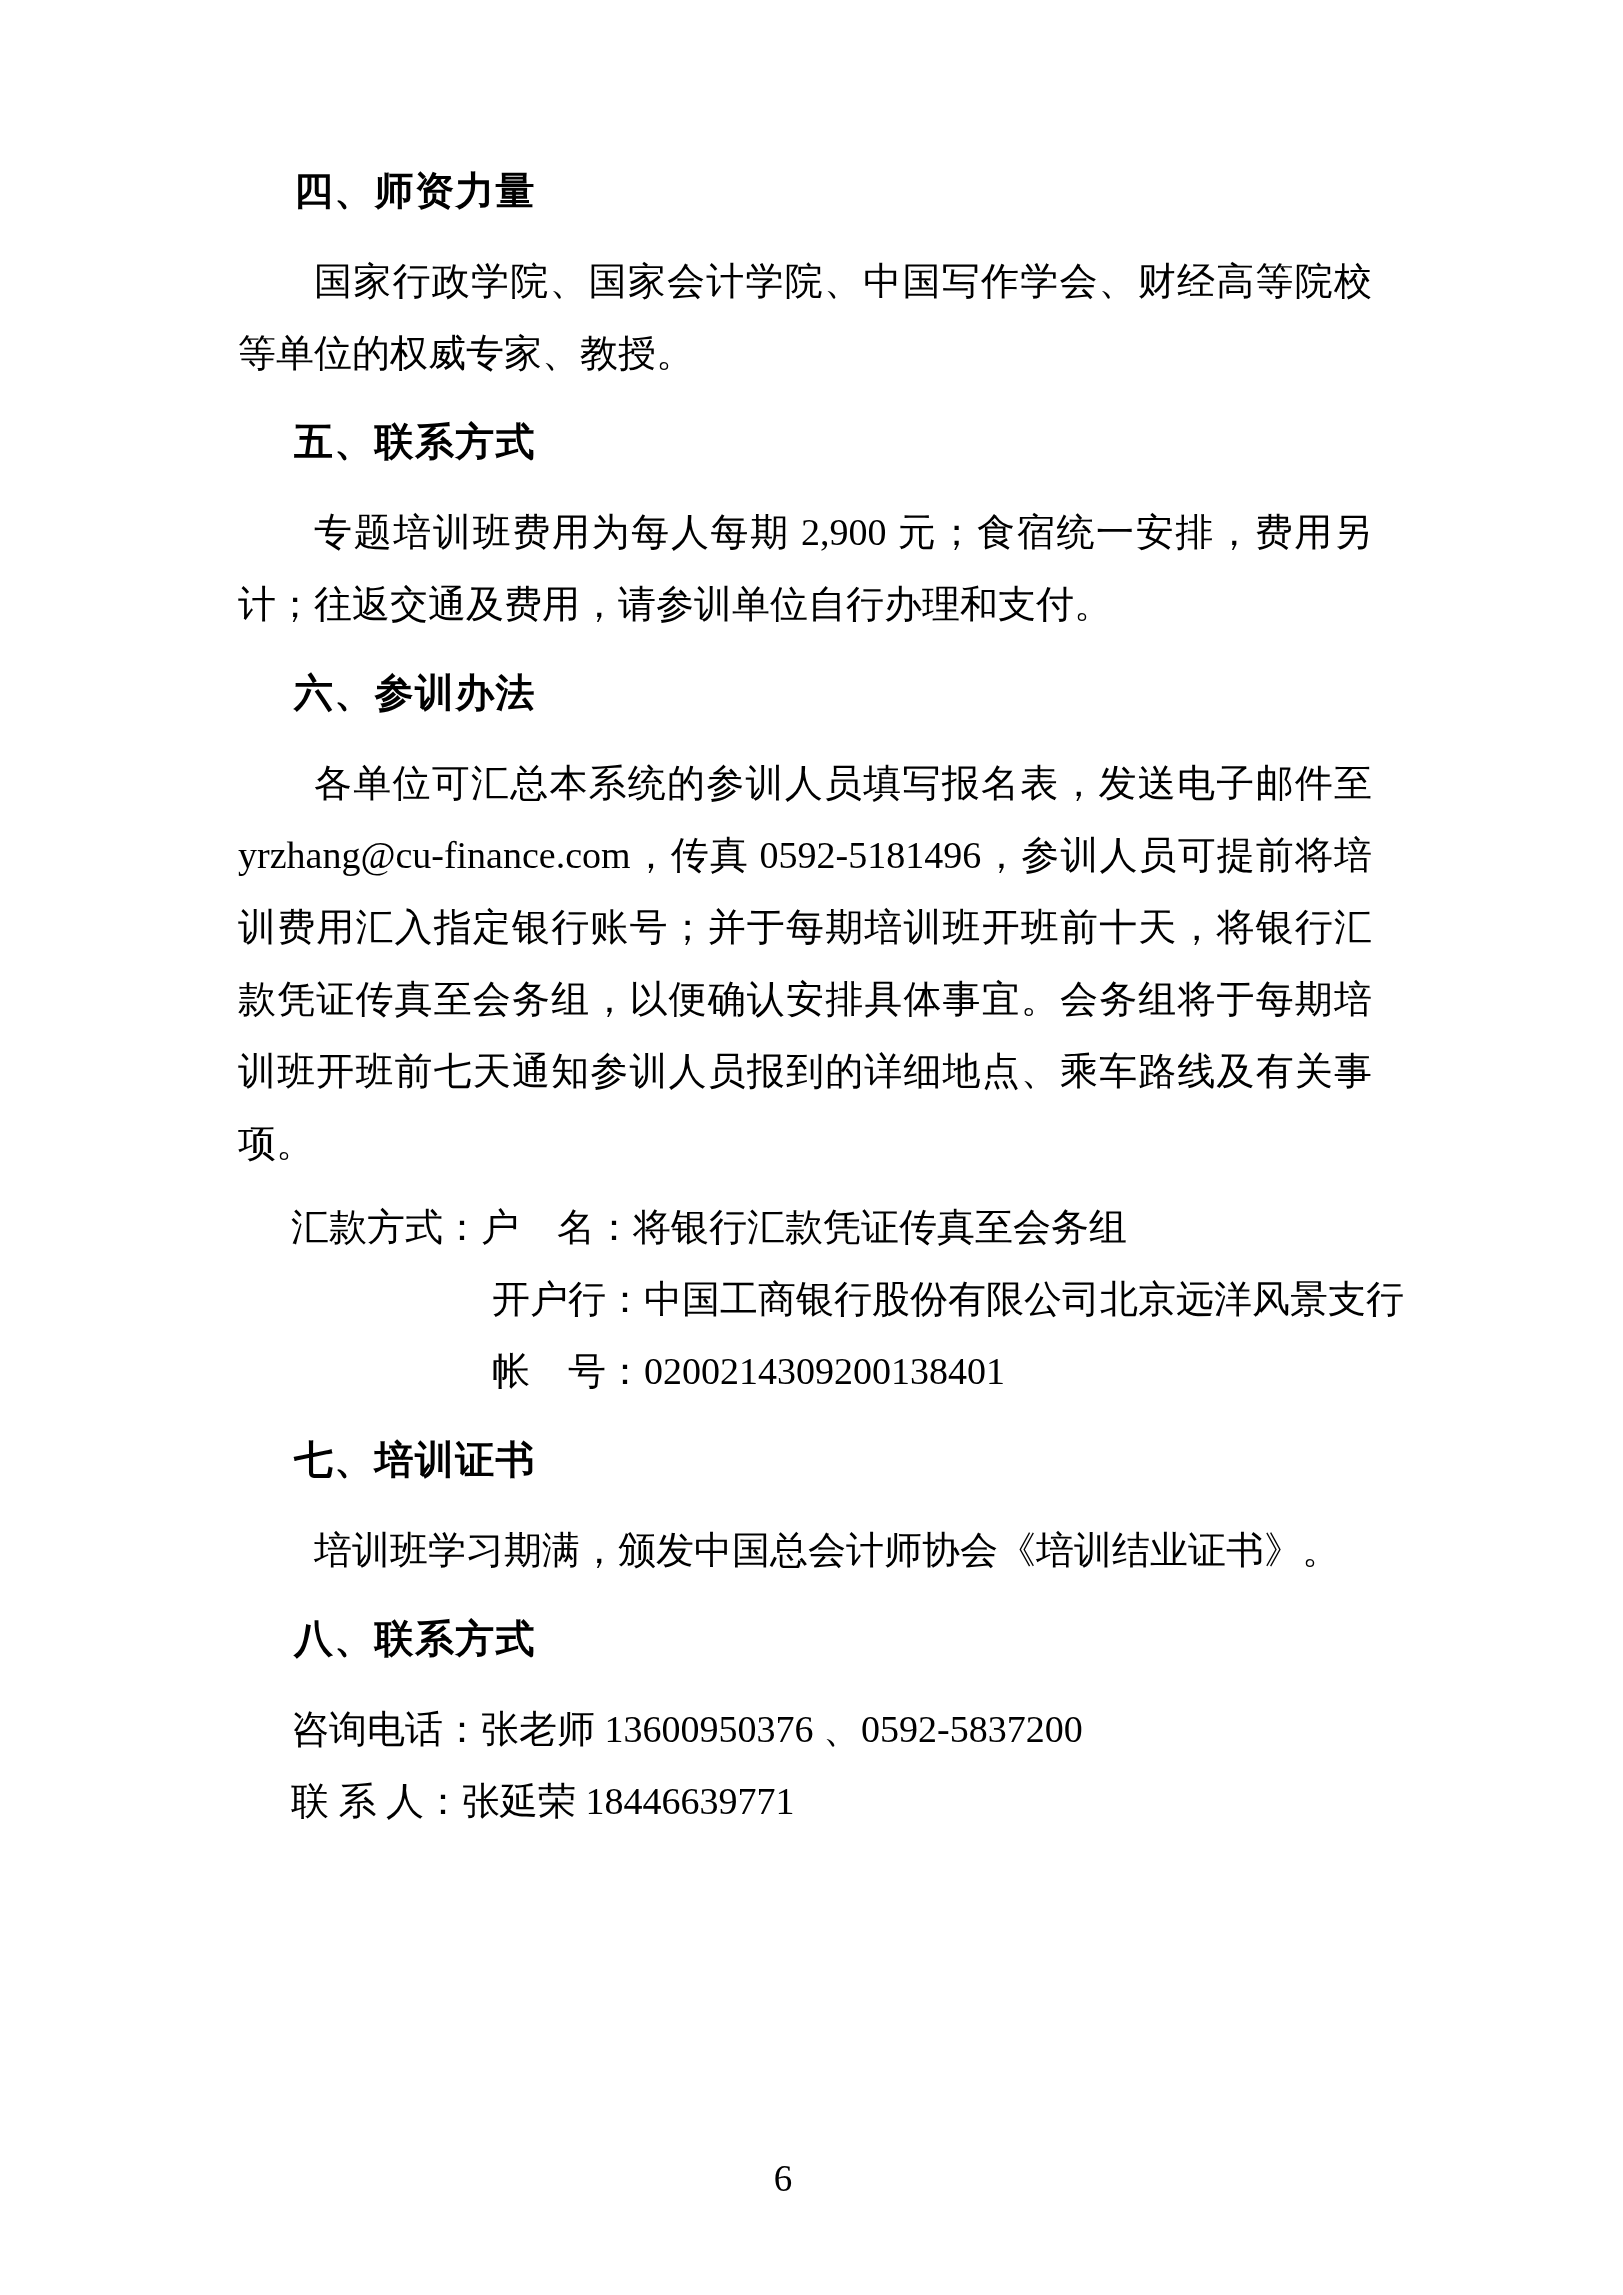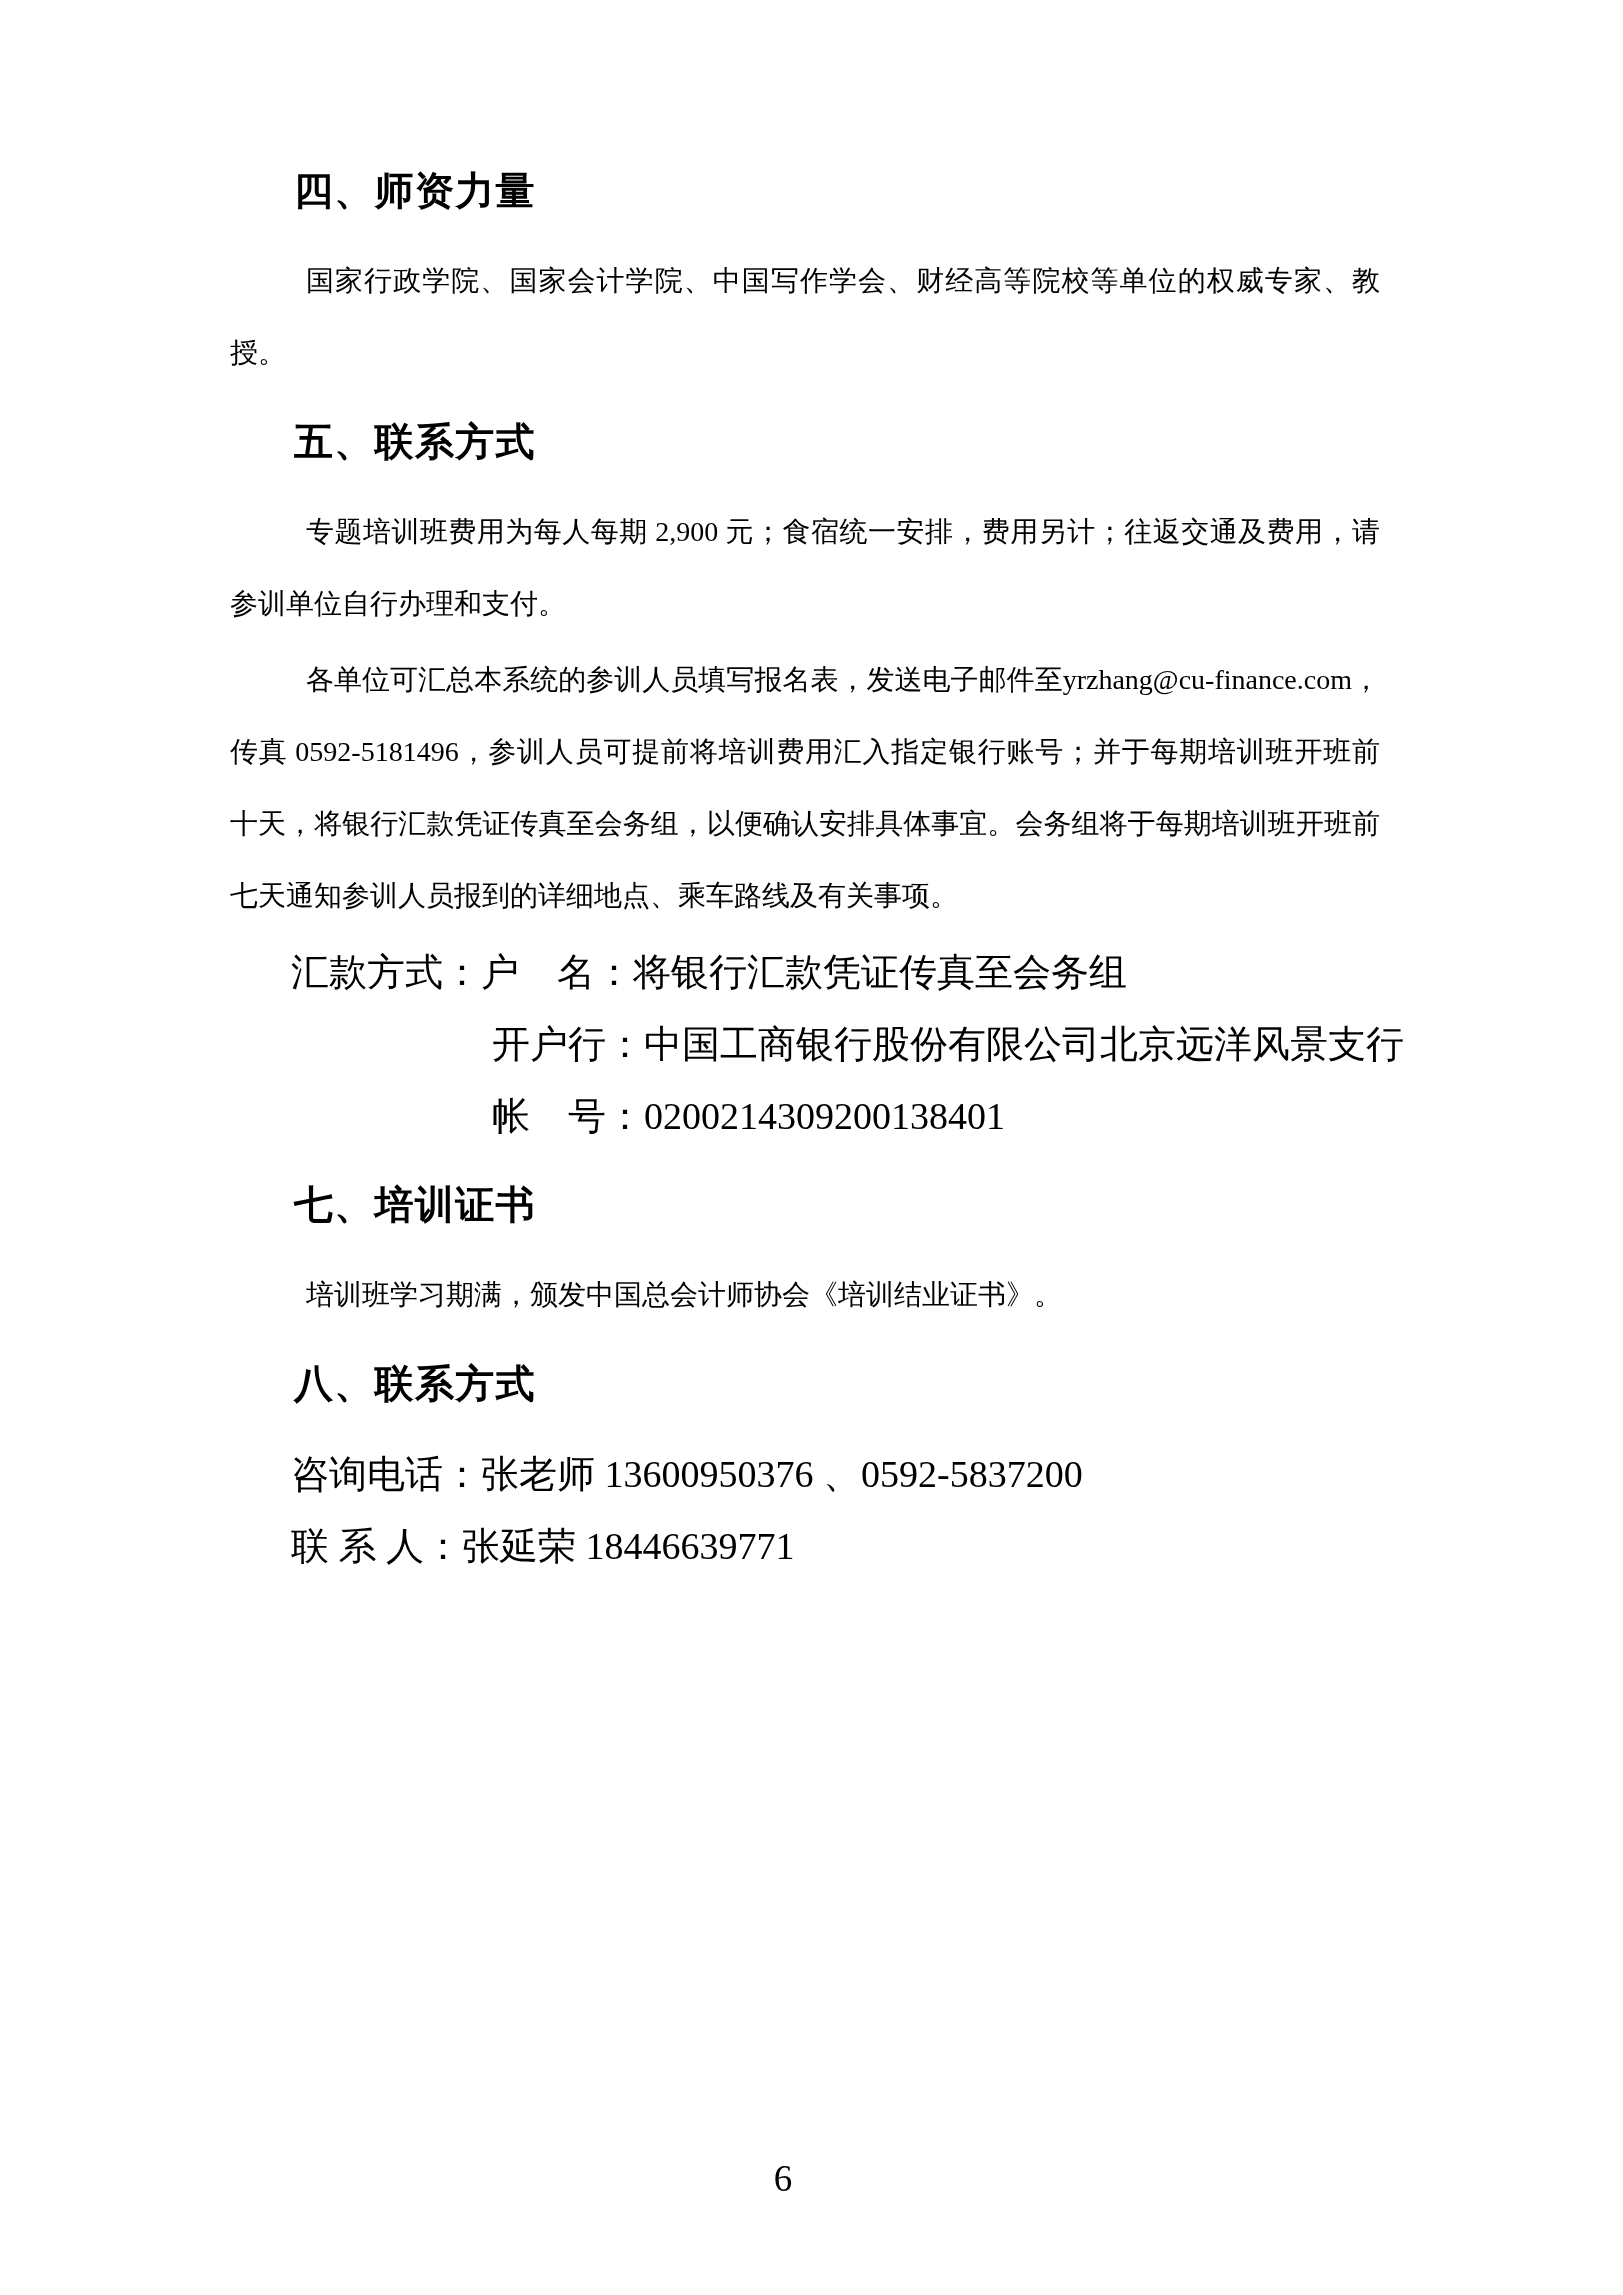--- a/index.html
+++ b/index.html
@@ -24,25 +24,25 @@
     font-weight: bold;
     font-size: 39px;
     line-height: 52px;
     margin: 27.5px 0 27.5px 68px;
     letter-spacing: 1.3px;
   }
   .heading.first {
     margin-top: 0;
   }
   .para {
-    font-size: 28px;
+    font-size: 38px;
     line-height: 72px;
     text-align: justify;
     text-indent: 76px;
-    margin: 4px;
+    margin: 12px;
   }
   .kv-line {
     font-size: 38px;
     line-height: 72px;
     margin: 0;
     padding-left: 65px;
     white-space: nowrap;
   }
   .kv-line.hang {
     padding-left: 266px;
@@ -66,20 +66,21 @@
 
 <div class="page">
   <div class="content">
 
     <div class="heading first">四、师资力量</div>
     <p class="para">国家行政学院、国家会计学院、中国写作学会、财经高等院校等单位的权威专家、教授。</p>
 
     <div class="heading">五、联系方式</div>
     <p class="para">专题培训班费用为每人每期 2,900 元；食宿统一安排，费用另计；往返交通及费用，请参训单位自行办理和支付。</p>
 
+    <div class="heading">六、参训办法</div>
     <p class="para">各单位可汇总本系统的参训人员填写报名表，发送电子邮件至yrzhang@cu-finance.com，传真 0592-5181496，参训人员可提前将培训费用汇入指定银行账号；并于每期培训班开班前十天，将银行汇款凭证传真至会务组，以便确认安排具体事宜。会务组将于每期培训班开班前七天通知参训人员报到的详细地点、乘车路线及有关事项。</p>
 
     <div>
       <p class="kv-line">
         <span class="bold-label">汇款方式：</span><span>户　名：</span><span>将银行汇款凭证传真至会务组</span>
       </p>
       <p class="kv-line hang">
         <span>开户行：</span><span>中国工商银行股份有限公司北京远洋风景支行</span>
       </p>
       <p class="kv-line hang">

